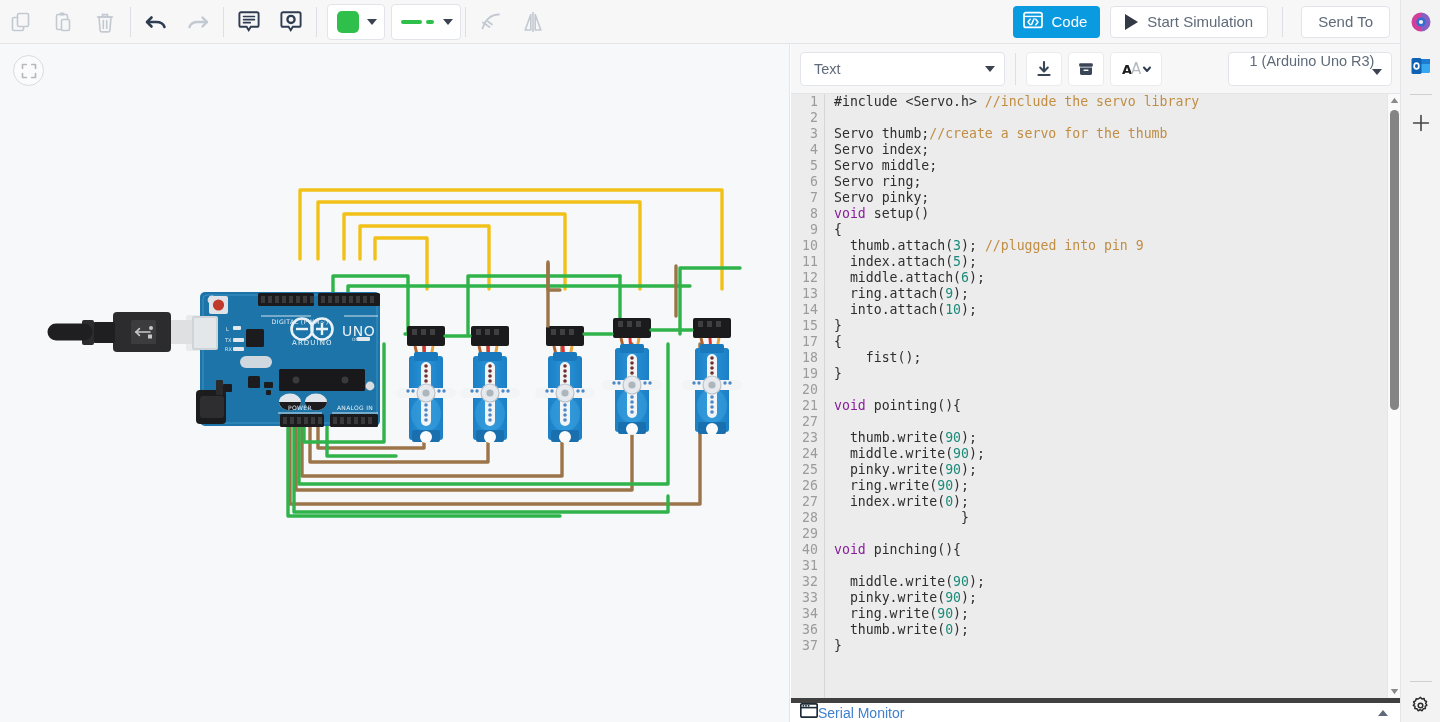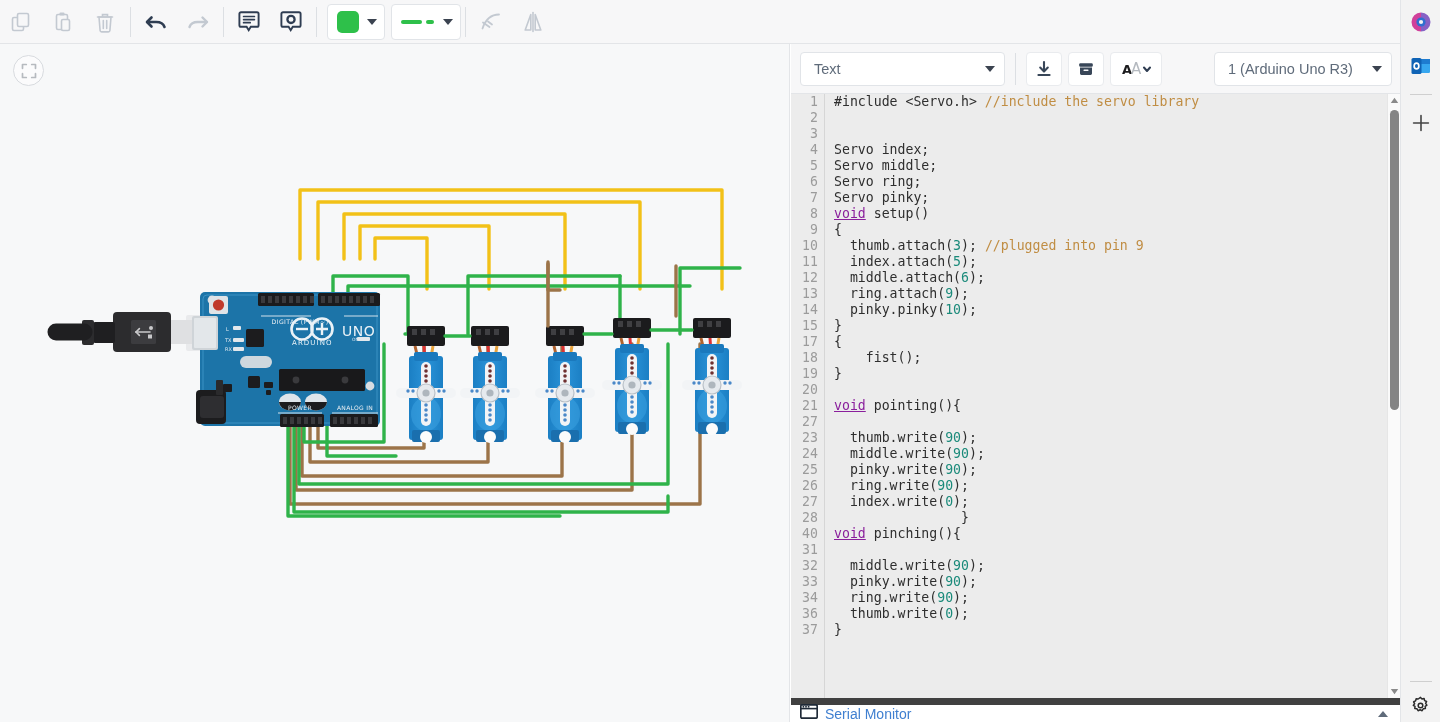--- a/index.html
+++ b/index.html
@@ -152,21 +152,21 @@
     font-family: "DejaVu Sans Mono", "Liberation Mono", monospace;
     font-size: 13.2px;
     white-space: pre;
   }
   .ln {
     flex: 0 0 34px; text-align: right; padding-right: 7px;
     color: #9b9b9b; user-select: none;
   }
   .lc { padding-left: 9px; color: #2e2e2e; }
   .tok-cmt { color: #c08d43; text-align: right; }
-  .tok-kw  { color: #8a1f9c; text-decoration: underline; }
+  .tok-kw  { color: #8a1f9c; }
   .tok-num { color: #1a8a7a; }
 
   .vscroll {
     position: absolute; right: 0; top: 0; bottom: 0; width: 13px;
     background: #fafafa; border-left: 1px solid #e6e6e6;
   }
   .vs-arrow {
     position: absolute; left: 0; width: 13px; height: 13px;
     display: flex; align-items: center; justify-content: center;
     cursor: pointer;
@@ -174,23 +174,23 @@
   .vs-arrow.up { top: 0; }
   .vs-arrow.down { bottom: 0; }
   .vs-thumb {
     position: absolute; left: 2px; top: 16px;
     width: 9px; height: 300px;
     background: #848484; border-radius: 5px; cursor: pointer;
   }
 
   .panel-foot {
     flex: 0 0 24px; height: 24px;
-    display: flex; align-items: center; gap: 7px;
+    display: flex; align-items: center; 
     padding-left: 9px;
-    border-top: 7px solid #404040;
+    border-top: 5px solid #404040;
     background: #fff;
   }
   .serial-label { color: #3f7fd0; font-size: 14px; cursor: pointer; }
   .foot-caret {
     margin-left: auto; margin-right: 12px;
     width: 0; height: 0;
     border-left: 5px solid transparent;
     border-right: 5px solid transparent;
     border-bottom: 6px solid #5f6b7a;
     cursor: pointer;
@@ -299,20 +299,40 @@
       </div>
       <div class="tb-btn">
         <svg width="24" height="24" viewBox="0 0 24 24">
             <path d="M12 2.5v19" stroke="#c3c9d1" stroke-width="1.6" stroke-linecap="round"></path>
             <path d="M9.8 4.5 4.2 20h5.6Z" fill="none" stroke="#c3c9d1" stroke-width="1.6" stroke-linejoin="round"></path>
             <path d="M14.2 4.5 19.8 20h-5.6Z" fill="none" stroke="#c3c9d1" stroke-width="1.6" stroke-linejoin="round"></path>
           </svg>
       </div>
     </div>
 
+    <div class="tb-right">
+      <button class="code-btn">
+        <span>
+          <svg width="20" height="18" viewBox="0 0 20 18">
+              <rect x="1" y="1.6" width="18" height="14.8" rx="2" fill="none" stroke="#fff" stroke-width="1.7"></rect>
+              <path d="M1 5.4h18" stroke="#fff" stroke-width="1.4"></path>
+              <path d="M7.2 8.2 5 11l2.2 2.8M11 7.8 8.6 13.4M12.8 8.2 15 11l-2.2 2.8" fill="none" stroke="#fff" stroke-width="1.5" stroke-linecap="round" stroke-linejoin="round"></path>
+            </svg>
+        </span>
+        <span>Code</span>
+      </button>
+      <button class="ghost-btn">
+        <span class="play-tri"></span>
+        <span>Start Simulation</span>
+      </button>
+      <div class="tb-sep" style="margin:0 8px 0 14px;"></div>
+      <button class="ghost-btn plain">
+        <span>Send To</span>
+      </button>
+    </div>
   </div>
 
   <div class="canvas">
 
     <div class="fit-btn">
       <svg width="16" height="16" viewBox="0 0 16 16">
         <path d="M1.5 5.3V1.5h3.8M10.7 1.5h3.8v3.8M14.5 10.7v3.8h-3.8M5.3 14.5H1.5v-3.8" fill="none" stroke="#b6babf" stroke-width="1.7" stroke-linecap="round" stroke-linejoin="round"></path>
       </svg>
     </div>
 
@@ -718,56 +738,57 @@
       </div>
 
       <div class="ph-btn az">
         <svg width="30" height="18" viewBox="0 0 30 18">
           <text x="1" y="14" font-family="'DejaVu Sans',sans-serif" font-size="13" font-weight="bold" fill="#1c1c1e">A</text>
           <text x="10" y="14" font-family="'DejaVu Sans',sans-serif" font-size="15" fill="#b4b9bf">A</text>
           <path d="M23 7.5 26 11l3-3.5" fill="none" stroke="#2f3d52" stroke-width="2" stroke-linecap="round" stroke-linejoin="round"></path>
         </svg>
       </div>
 
-      <div class="sel" style="margin-left:auto; width:178px;">
+      <div class="sel" style="margin-left:auto; width:164px;flex-direction:column;">
         <span>1 (Arduino Uno R3)</span>
         <span class="caret"></span>
       </div>
     </div>
 
     <div class="editor-wrap">
       <div class="gutter"></div>
       <div class="code-area" id="code-area">
           <div class="line"><span class="ln">1</span><span class="lc"><span>#include &lt;Servo.h&gt; </span><span class="tok-cmt">//include the servo library</span></span></div>
           <div class="line"><span class="ln">2</span><span class="lc"><span></span></span></div>
-          <div class="line"><span class="ln">3</span></div>
+          <div class="line"><span class="ln">3</span><span class="lc"><span>Servo thumb;</span><span class="tok-cmt">//create a servo for the thumb</span></span></div>
           <div class="line"><span class="ln">4</span><span class="lc"><span>Servo index;</span></span></div>
           <div class="line"><span class="ln">5</span><span class="lc"><span>Servo middle;</span></span></div>
           <div class="line"><span class="ln">6</span><span class="lc"><span>Servo ring;</span></span></div>
           <div class="line"><span class="ln">7</span><span class="lc"><span>Servo pinky;</span></span></div>
           <div class="line"><span class="ln">8</span><span class="lc"><span class="tok-kw">void</span><span> setup()</span></span></div>
           <div class="line"><span class="ln">9</span><span class="lc"><span>{</span></span></div>
           <div class="line"><span class="ln">10</span><span class="lc"><span>  thumb.attach(</span><span class="tok-num">3</span><span>); </span><span class="tok-cmt">//plugged into pin 9</span></span></div>
           <div class="line"><span class="ln">11</span><span class="lc"><span>  index.attach(</span><span class="tok-num">5</span><span>);</span></span></div>
           <div class="line"><span class="ln">12</span><span class="lc"><span>  middle.attach(</span><span class="tok-num">6</span><span>);</span></span></div>
           <div class="line"><span class="ln">13</span><span class="lc"><span>  ring.attach(</span><span class="tok-num">9</span><span>);</span></span></div>
-          <div class="line"><span class="ln">14</span><span class="lc"><span>  pinky.pinky(</span><span class="tok-num">10</span><span>);</span></span></div>
+          <div class="line"><span class="ln">14</span><span class="lc"><span>  into.attach(</span><span class="tok-num">10</span><span>);</span></span></div>
           <div class="line"><span class="ln">15</span><span class="lc"><span>}</span></span></div>
           <div class="line"><span class="ln">17</span><span class="lc"><span>{</span></span></div>
           <div class="line"><span class="ln">18</span><span class="lc"><span>    fist();</span></span></div>
           <div class="line"><span class="ln">19</span><span class="lc"><span>}</span></span></div>
           <div class="line"><span class="ln">20</span><span class="lc"><span></span></span></div>
           <div class="line"><span class="ln">21</span><span class="lc"><span class="tok-kw">void</span><span> pointing(){</span></span></div>
           <div class="line"><span class="ln">27</span><span class="lc"><span></span></span></div>
           <div class="line"><span class="ln">23</span><span class="lc"><span>  thumb.write(</span><span class="tok-num">90</span><span>);</span></span></div>
           <div class="line"><span class="ln">24</span><span class="lc"><span>  middle.write(</span><span class="tok-num">90</span><span>);</span></span></div>
           <div class="line"><span class="ln">25</span><span class="lc"><span>  pinky.write(</span><span class="tok-num">90</span><span>);</span></span></div>
           <div class="line"><span class="ln">26</span><span class="lc"><span>  ring.write(</span><span class="tok-num">90</span><span>);</span></span></div>
           <div class="line"><span class="ln">27</span><span class="lc"><span>  index.write(</span><span class="tok-num">0</span><span>);</span></span></div>
           <div class="line"><span class="ln">28</span><span class="lc"><span>                }</span></span></div>
+          <div class="line"><span class="ln">29</span><span class="lc"><span></span></span></div>
           <div class="line"><span class="ln">40</span><span class="lc"><span class="tok-kw">void</span><span> pinching(){</span></span></div>
           <div class="line"><span class="ln">31</span><span class="lc"><span></span></span></div>
           <div class="line"><span class="ln">32</span><span class="lc"><span>  middle.write(</span><span class="tok-num">90</span><span>);</span></span></div>
           <div class="line"><span class="ln">33</span><span class="lc"><span>  pinky.write(</span><span class="tok-num">90</span><span>);</span></span></div>
           <div class="line"><span class="ln">34</span><span class="lc"><span>  ring.write(</span><span class="tok-num">90</span><span>);</span></span></div>
           <div class="line"><span class="ln">36</span><span class="lc"><span>  thumb.write(</span><span class="tok-num">0</span><span>);</span></span></div>
           <div class="line"><span class="ln">37</span><span class="lc"><span>}</span></span></div>
         </div>
 
       <div class="vscroll">

